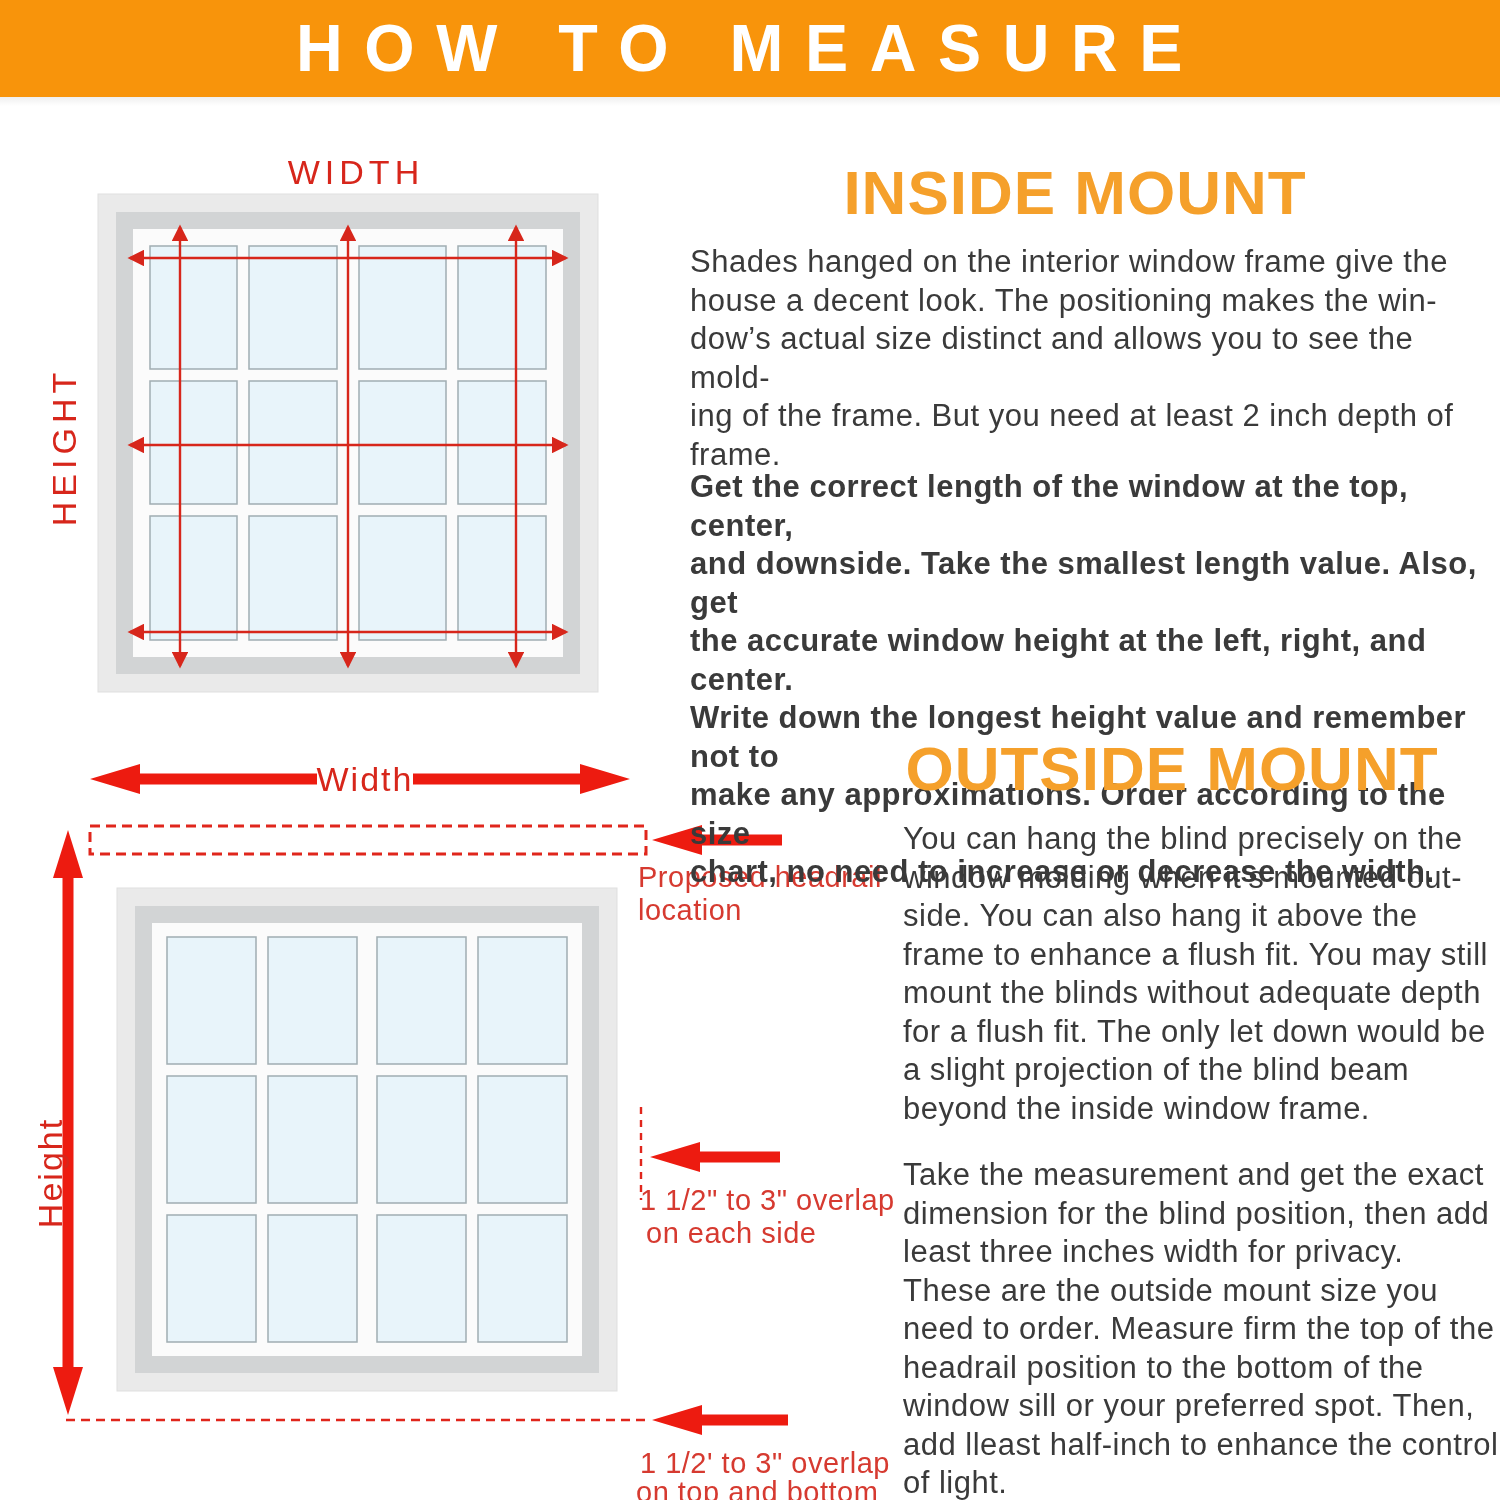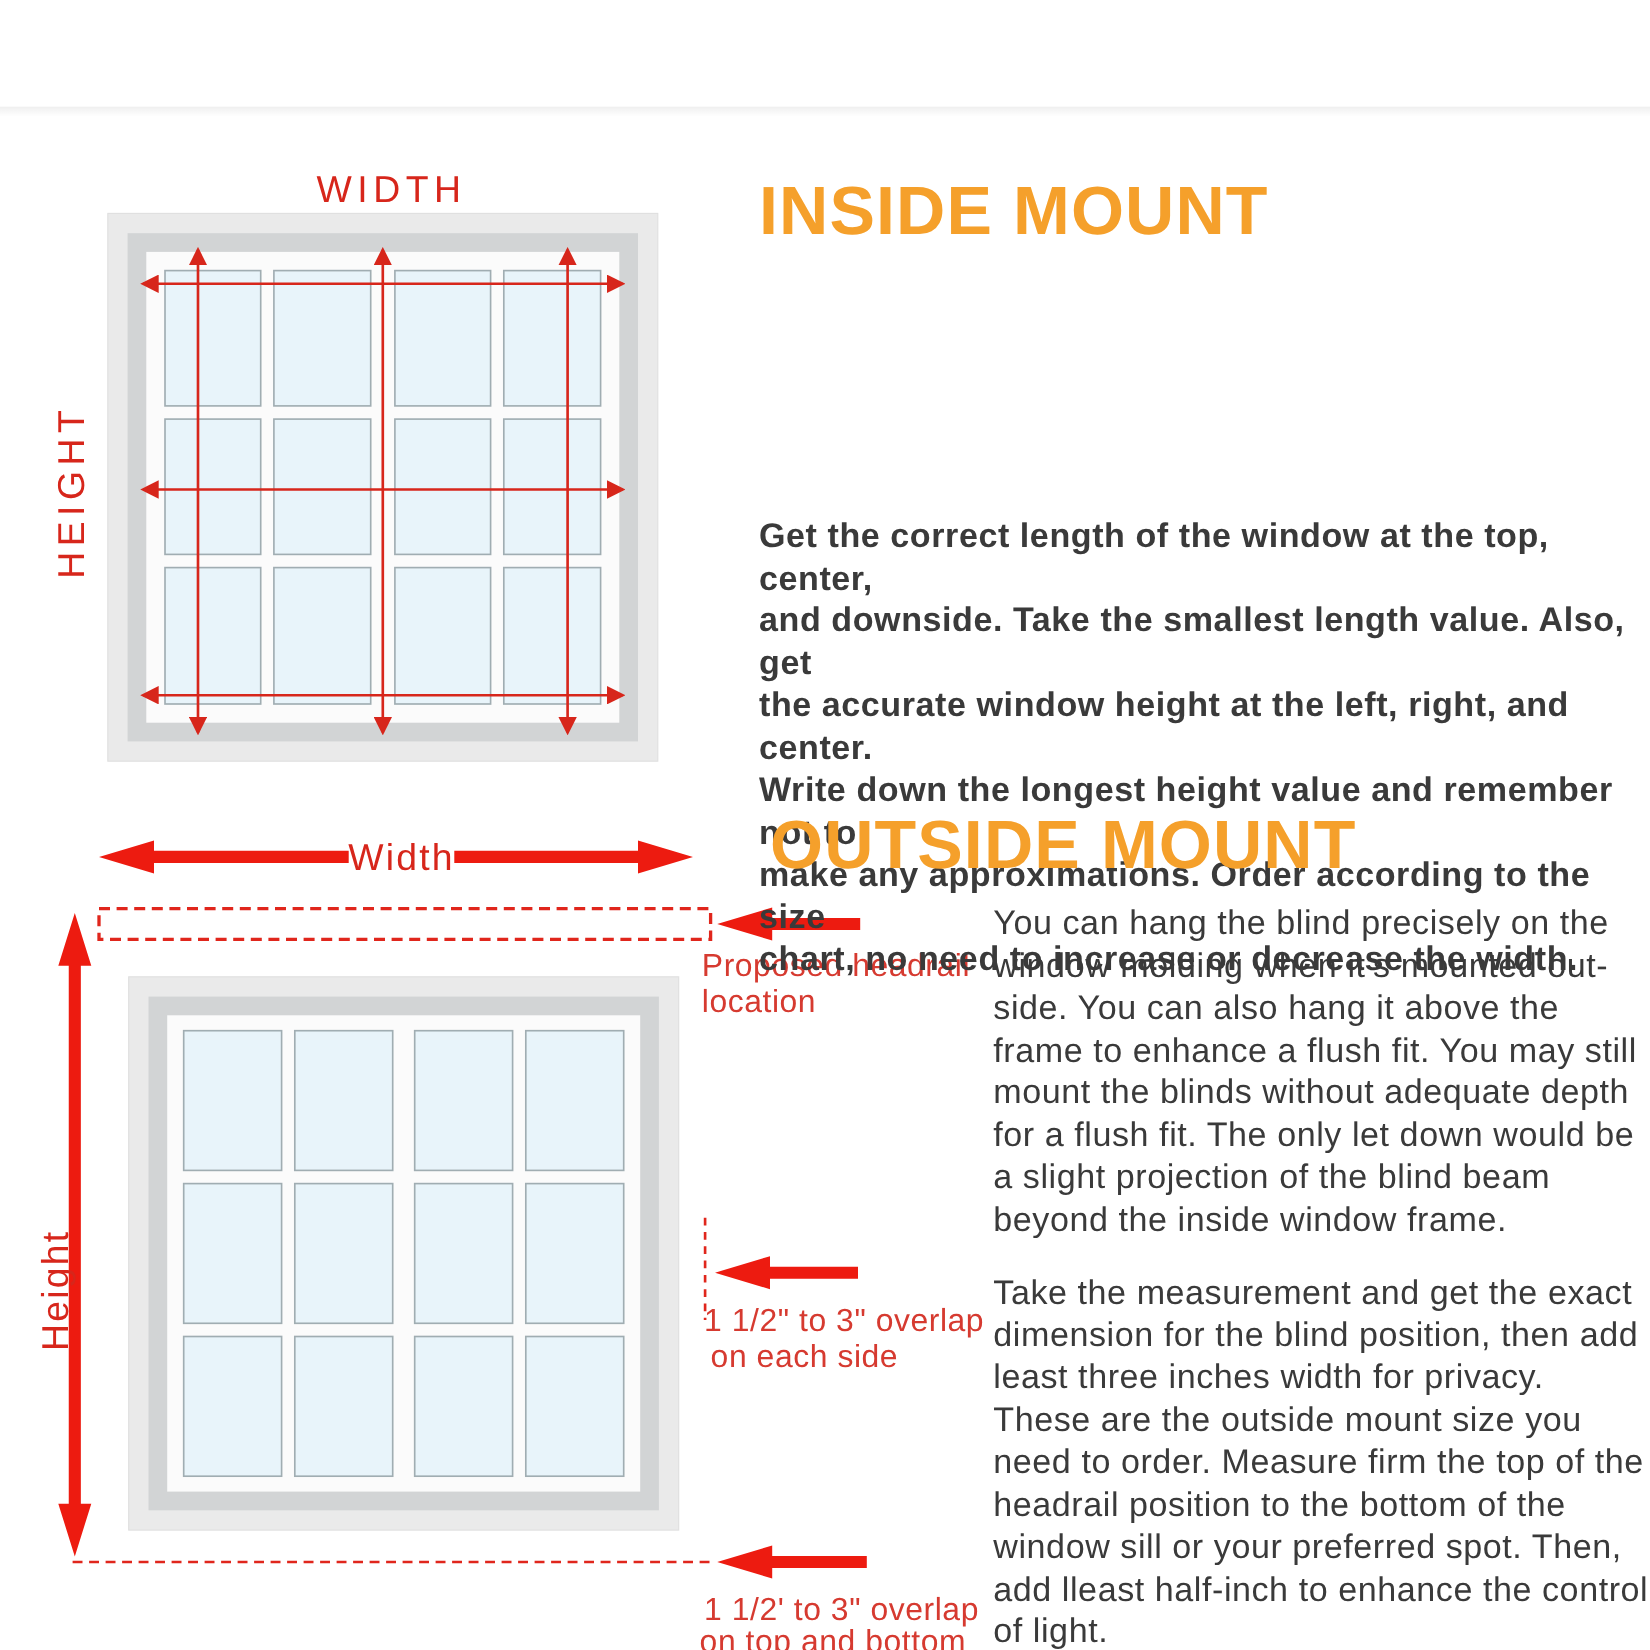--- a/index.html
+++ b/index.html
@@ -23,39 +23,42 @@
   .lbl-small{font-size:29px;fill:#D63A30;letter-spacing:.5px;}
   .thin-arrow{stroke:#D7261B;stroke-width:2.4;fill:none;}
   .thick-arrow{fill:#ED1B10;stroke:none;}
   .dash{stroke:#E0261C;fill:none;}
   .win-outer{fill:#EAEAEA;stroke:#DFDFDF;stroke-width:1;}
   .win-bevel{fill:#D2D4D5;}
   .win-white{fill:#FBFBFB;}
   .pane{fill:#E8F4FA;stroke:#A0ADB2;stroke-width:1.5;}
   
   .mount-heading{
-    position:absolute;margin:0;
+    position:absolute;margin:0;text-align:center;
     font-size:62px;font-weight:bold;color:#F5A02B;letter-spacing:1px;line-height:70px;
   }
   .heading-inside{left:690px;top:158px;width:770px;}
   .heading-outside{left:700px;top:734px;width:944px;}
   .para{
     position:absolute;margin:0;white-space:pre-line;
     font-size:31px;line-height:38.5px;letter-spacing:.5px;color:#3A3A3A;
   }
   .para-1{left:690px;top:243px;}
   .para-2{left:690px;top:468px;font-weight:bold;}
   .para-3{left:903px;top:820px;}
   .para-4{left:903px;top:1156px;}
 </style>
 </head>
 <body>
 
 <div class="page">
 
+  <header class="banner">
+    <h1>HOW TO MEASURE</h1>
+  </header>
   <div class="banner-shadow"></div>
 
   <svg class="diagram-svg" viewBox="0 0 900 1500">
     <defs>
       <marker id="ah" viewBox="0 0 10 10" refX="8.5" refY="5" markerWidth="7" markerHeight="7" orient="auto-start-reverse">
         <path d="M0,0 L10,5 L0,10 Z" fill="#D7261B"></path>
       </marker>
     </defs>
 
     <g>
@@ -131,20 +134,25 @@
       <text class="lbl-small" x="646" y="1243">on each side</text>
 
       <line class="dash" x1="66" y1="1420" x2="648" y2="1420" stroke-width="2.4" stroke-dasharray="9 6"></line>
       <path class="thick-arrow" d="M652,1420 L702,1405 L702,1414.5 L788,1414.5 L788,1425.5 L702,1425.5 L702,1435 Z"></path>
       <text class="lbl-small" x="640" y="1473">1 1/2' to 3" overlap</text>
       <text class="lbl-small" x="636" y="1502">on top and bottom</text>
     </g>
   </svg>
 
   <h2 class="mount-heading heading-inside">INSIDE MOUNT</h2>
+  <p class="para para-1">Shades hanged on the interior window frame give the
+house a decent look. The positioning makes the win-
+dow’s actual size distinct and allows you to see the mold-
+ing of the frame. But you need at least 2 inch depth of
+frame.</p>
   <p class="para para-2">Get the correct length of the window at the top, center,
 and downside. Take the smallest length value. Also, get
 the accurate window height at the left, right, and center.
 Write down the longest height value and remember not to
 make any approximations. Order according to the size
 chart, no need to increase or decrease the width.</p>
 
   <h2 class="mount-heading heading-outside">OUTSIDE MOUNT</h2>
   <p class="para para-3">You can hang the blind precisely on the
 window molding when it’s mounted out-

